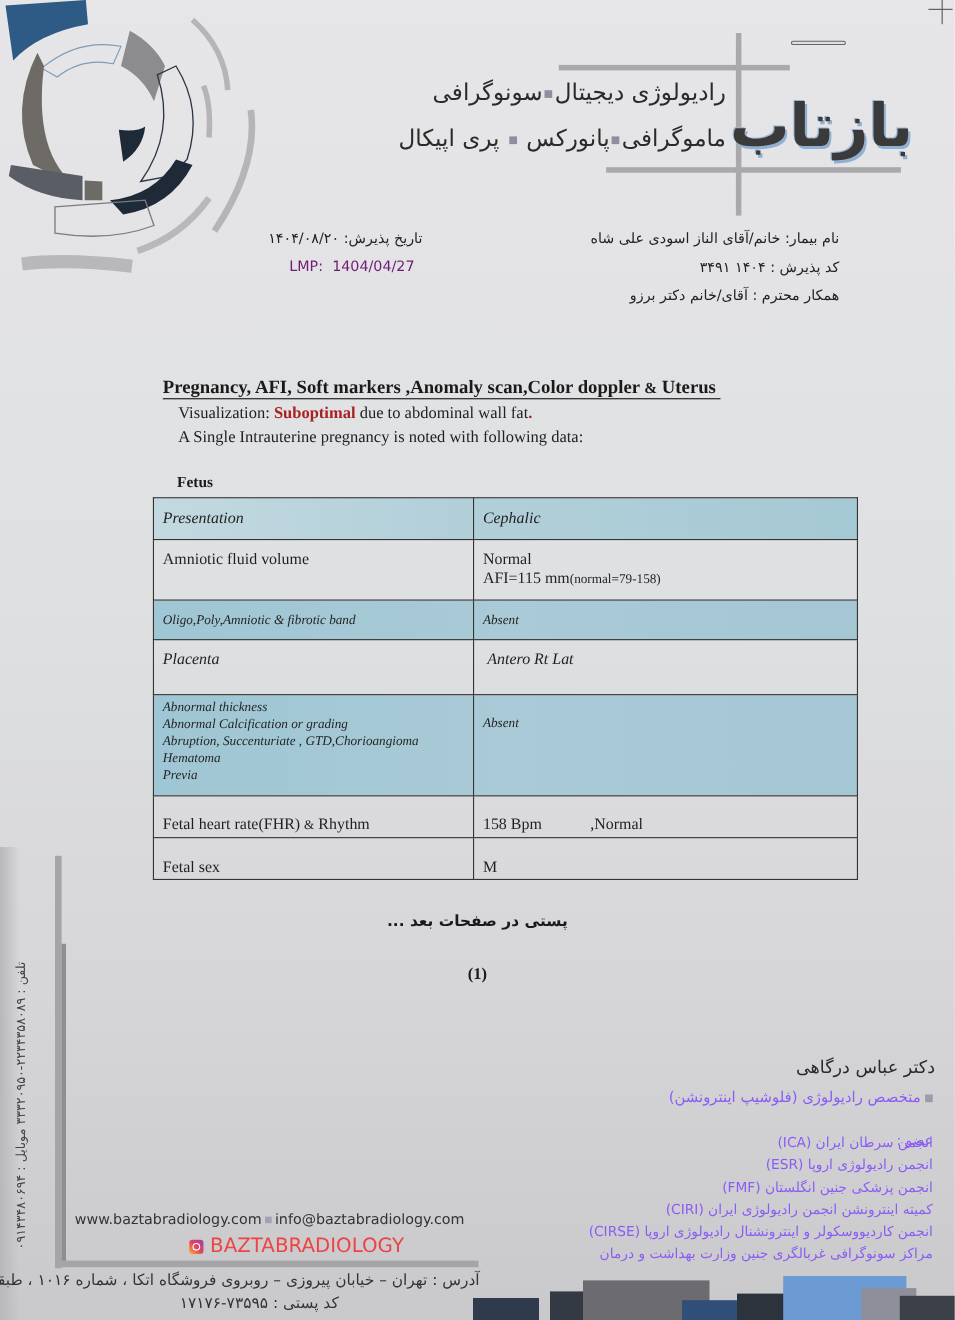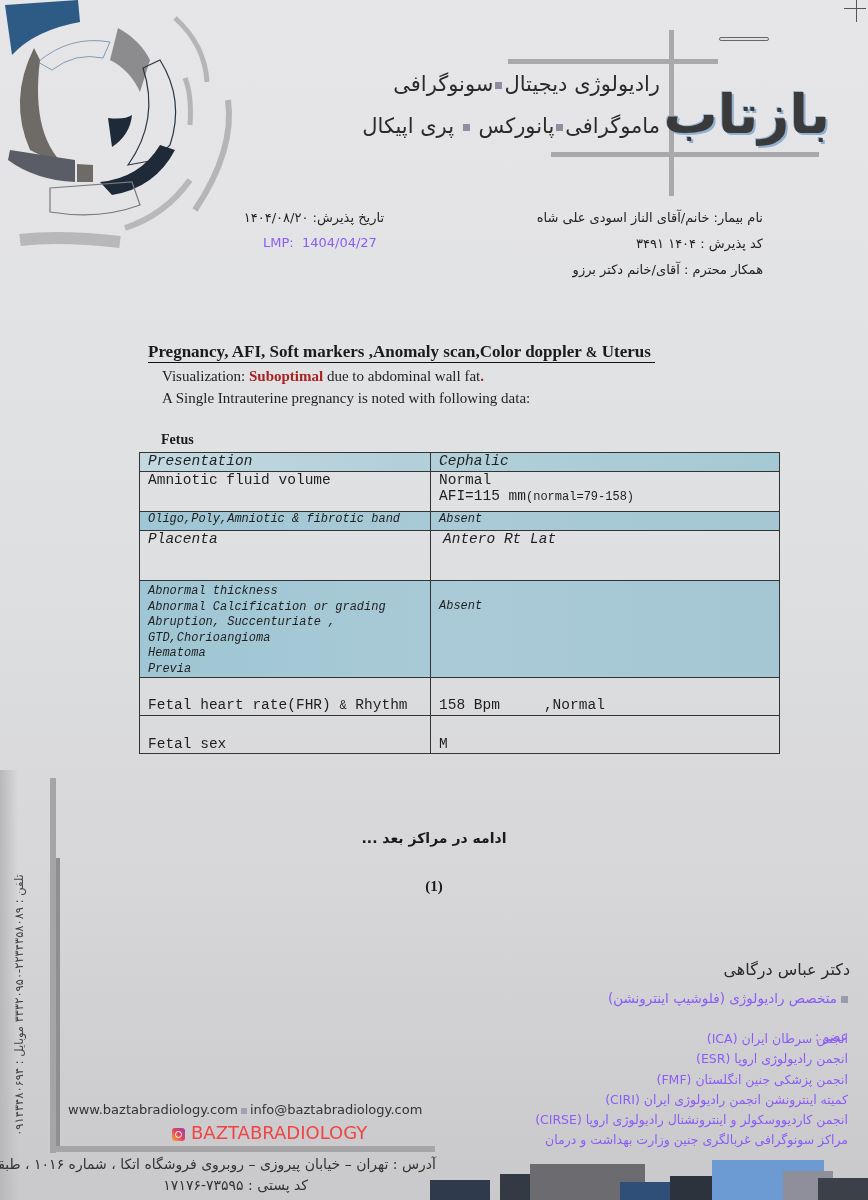--- a/index.html
+++ b/index.html
@@ -29,42 +29,42 @@
       text-shadow: 2px 2px 0 #8fb0d0, -1px -1px 0 #9bb6d2;
       direction: rtl; text-align: center; line-height: 90px;
     }
     .tagline {
       font-family: "DejaVu Sans", sans-serif;
       font-size: 21px; color: #2a2a2a; direction: rtl; white-space: nowrap;
     }
     .tagline .sq { display: inline-block; width: 7px; height: 7px; background: #8d8fa0; margin: 0 2px; vertical-align: middle; }
 
     .info { font-size: 13px; color: #222; white-space: nowrap; text-align: right; }
-    .lmp { font-family: "DejaVu Sans", sans-serif; font-size: 13px; color: #8b5cf6; text-align: center; }
+    .lmp { font-family: "DejaVu Sans", sans-serif; font-size: 13px; color: #701a75; text-align: center; }
 
     
     .serif { font-family: "Liberation Serif", "DejaVu Serif", serif; }
     .report-title {
       left: 148px; top: 342px; font-size: 17px; font-weight: bold;
       border-bottom: 1.5px solid #111; padding-bottom: 0px; white-space: nowrap;
     }
     .report-title .amp { font-size: 14px; }
     .line { font-size: 15px; white-space: nowrap; color: #222; }
     .red { color: #a82222; font-weight: bold; }
 
     .fetus-label { left: 161px; top: 432px; font-size: 14px; font-weight: bold; }
 
     table.report {
       position: absolute; left: 139px; top: 452px; width: 641px;
       border-collapse: collapse;
       font-family: "Liberation Serif", "DejaVu Serif", serif;
       color: #1f1f1f;
     }
     table.report td {
-      border: 1px solid #333; vertical-align: top; padding: 0 8px; font-family: Liberation Mono, monospace;
+      border: 1px solid #333; vertical-align: top; padding: 10px 8px;
     }
     table.report td.c1 { width: 291px; }
     .blue { background: linear-gradient(90deg, #c3d9e0 0%, #b3d0da 40%, #a5c9d4 100%); }
     .blue2 { background: linear-gradient(90deg, #9fc6d4 0%, #a9cad6 50%, #a4c7d3 100%); }
     .it { font-style: italic; }
     .small { font-size: 12px; }
     .med { font-size: 14.5px; }
 
     .continue { left: 0; width: 868px; top: 830px; text-align: center; font-size: 14px; font-weight: bold; direction: rtl; }
     .page-num { left: 0; width: 868px; top: 878px; text-align: center; font-size: 15px; font-weight: bold; }
@@ -210,21 +210,21 @@
       <span>158 Bpm</span><span style="margin-left:44px;">,Normal</span>
     </td>
   </tr>
   <tr style="height:38px;">
     <td class="c1 med" style="vertical-align:bottom;padding-bottom:1px;">Fetal sex</td>
     <td class="med" style="vertical-align:bottom;padding-bottom:1px;">M</td>
   </tr>
 </tbody>
   </table>
 
-<div class="abs continue">ادامه در مراکز بعد ...</div>
+<div class="abs continue">پستی در صفحات بعد ...</div>
 <div class="abs page-num serif">(1)</div>
 
 <div class="abs doc-name" style="right:18px;top:960px;">دکتر عباس درگاهی</div>
 <div class="abs doc-line" style="right:20px;top:990px;font-size:13.5px;">
   <span class="sq"></span><span>متخصص رادیولوژی (فلوشیپ اینترونشن)</span>
 </div>
 <div class="abs doc-line" style="right:20px;top:1029px;">عضو :</div>
 <div class="abs doc-line" style="right:20px;top:1031px;">انجمن سرطان ایران (ICA)</div>
 <div class="abs doc-line" style="right:20px;top:1051px;">انجمن رادیولوژی اروپا (ESR)</div>
 <div class="abs doc-line" style="right:20px;top:1072px;">انجمن پزشکی جنین انگلستان (FMF)</div>

